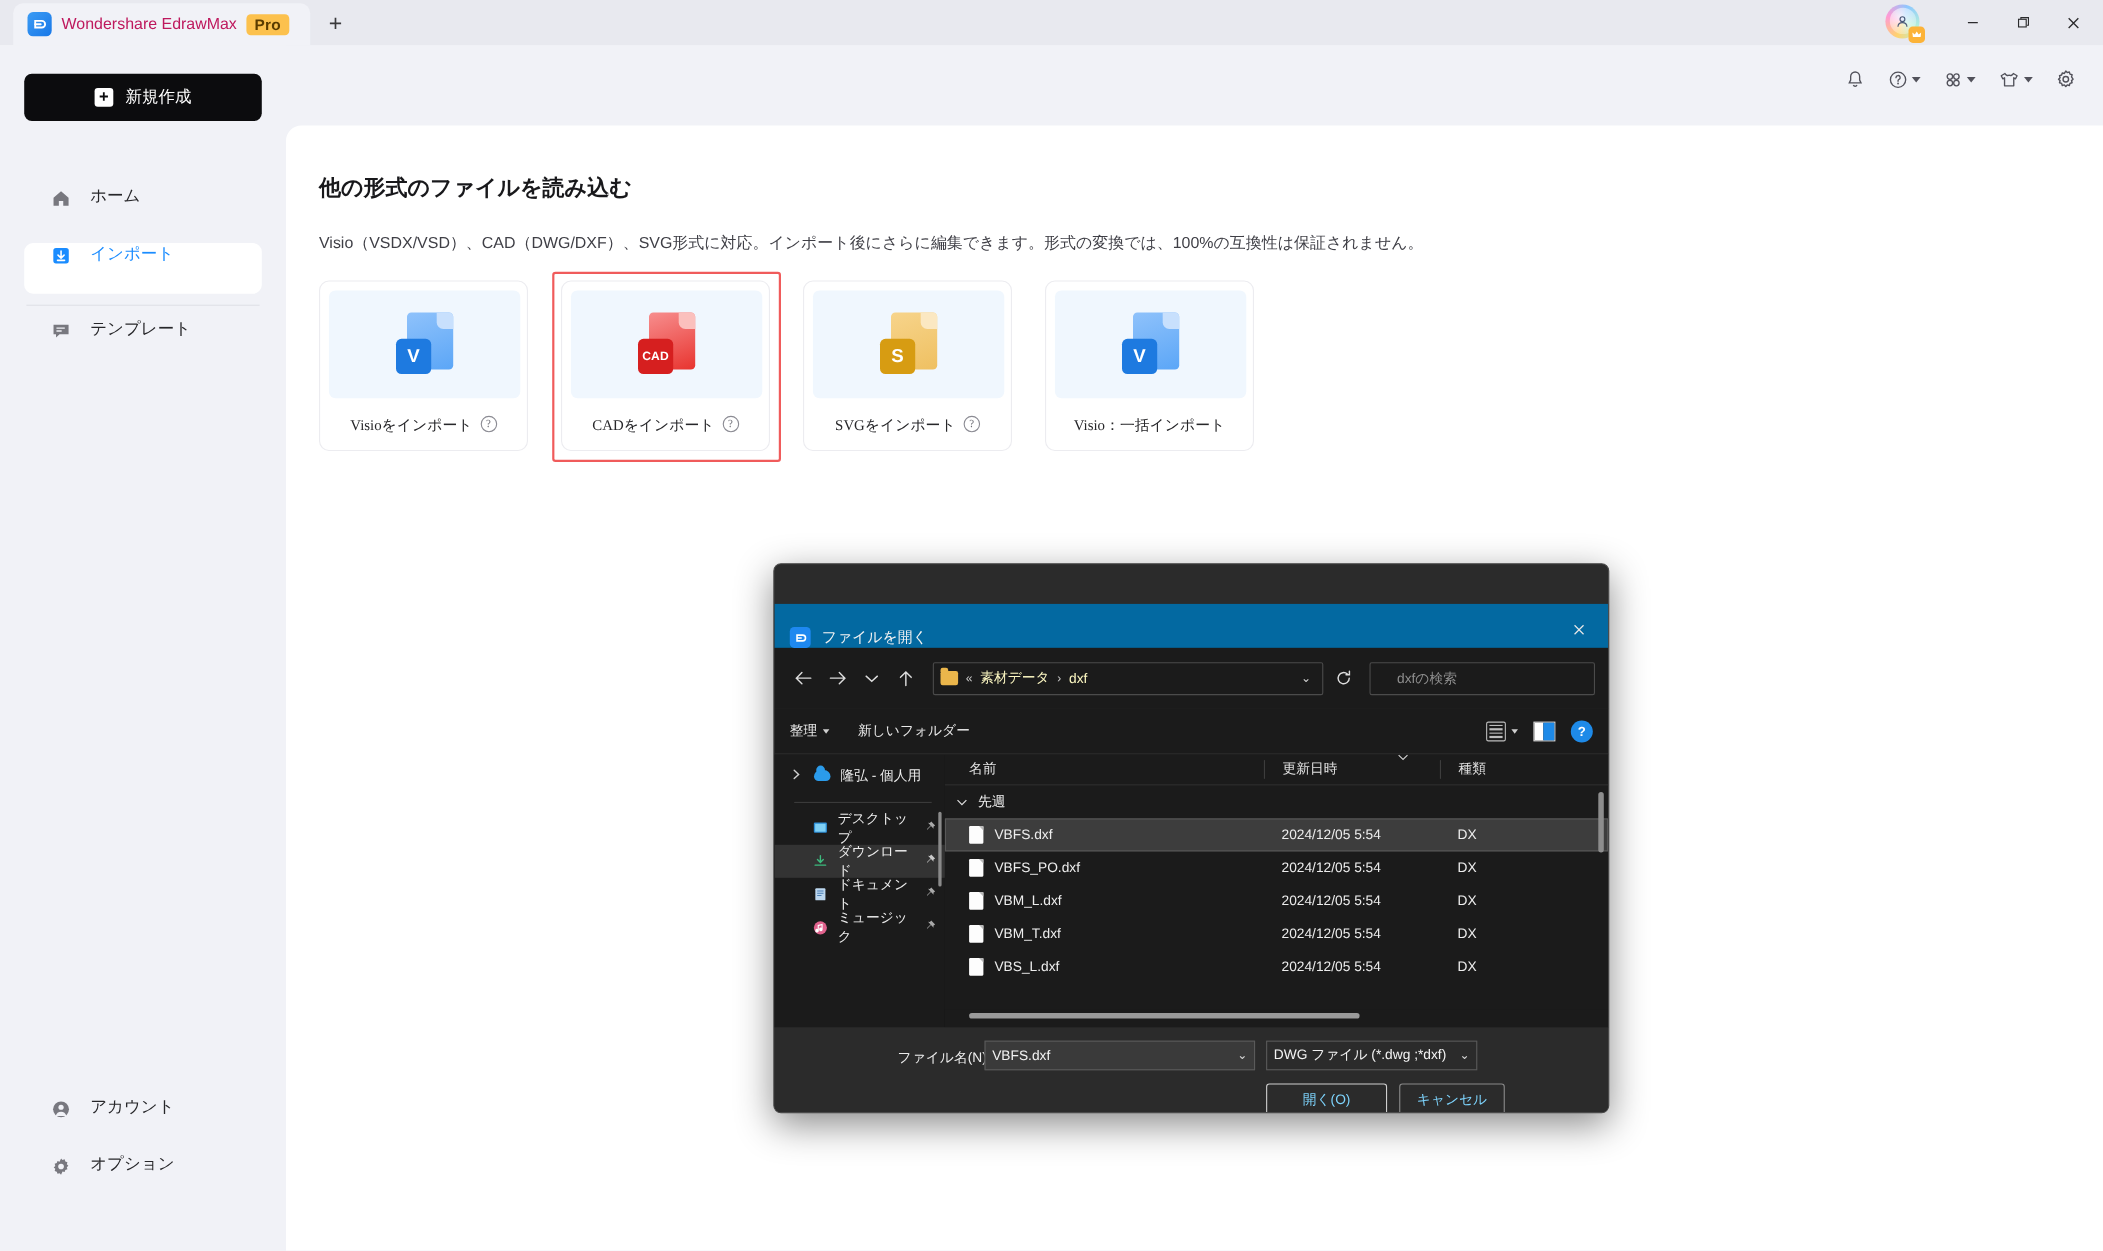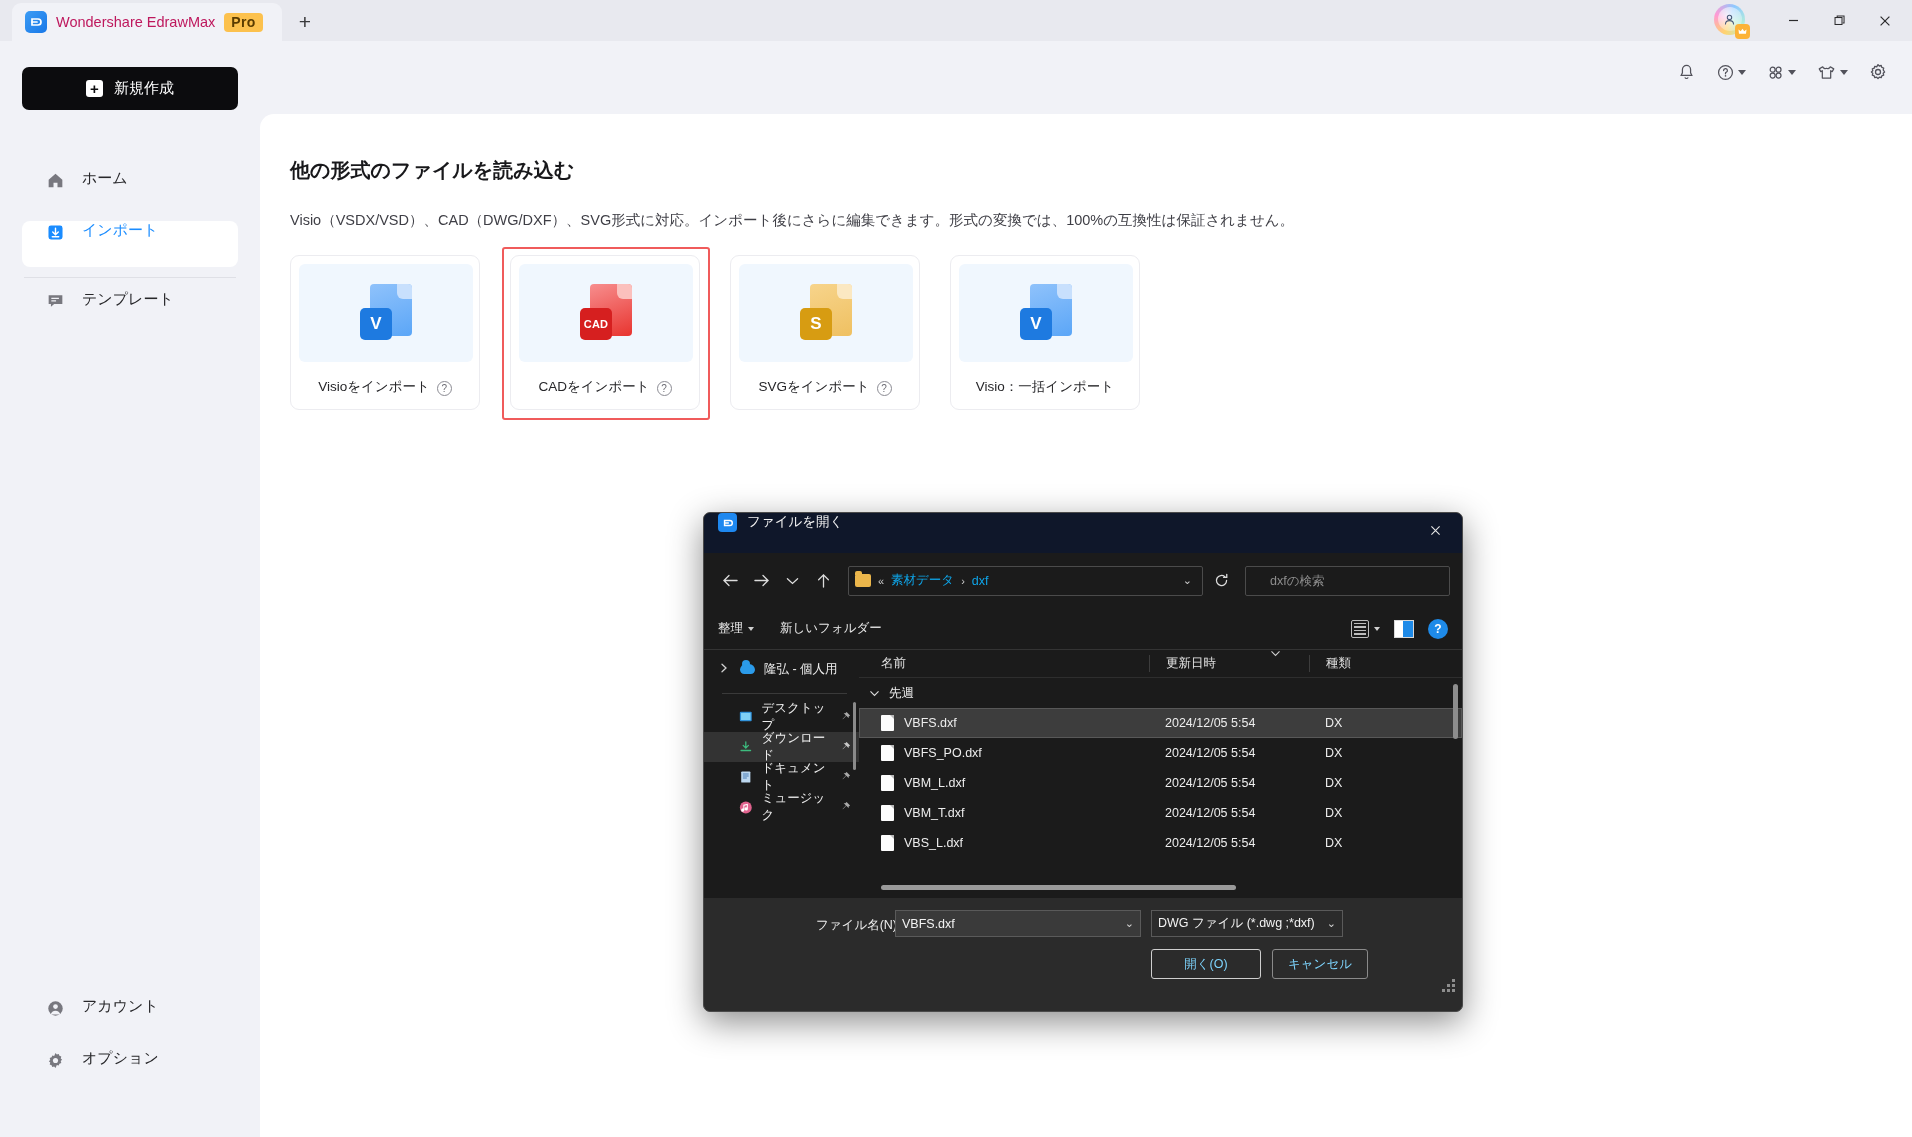--- a/index.html
+++ b/index.html
@@ -106,22 +106,22 @@
     width: 190px; height: 155px;
     background: #fff; border: 1px solid #ececf0; border-radius: 9px;
     padding: 8px 8px 0; position: relative; cursor: default;
   }
   .card-thumb {
     width: 174px; height: 98px; background: #f0f7fe; border-radius: 6px;
     display: flex; align-items: center; justify-content: center;
   }
   .card-label {
     position: absolute; left: 0; right: 0; bottom: 13px;
-    display: flex; align-items: flex-end; justify-content: center; gap: 7px;
-    font-size: 13.5px; color: #27272a;
+    display: flex; align-items: flex-start; justify-content: center; gap: 7px;
+    font-size: 13.5px; color: #27272a; font-family: Liberation Serif, serif;
   }
   .qmark {
     width: 15px; height: 15px; border: 1.3px solid #8b8b93; border-radius: 50%;
     font-size: 10px; color: #6b6b73; display:flex;align-items:center;justify-content:center;
     line-height: 1;
   }
   .card-sel-ring {
     position: absolute; left: -9px; top: -9px; width: 208px; height: 173px;
     border: 2px solid #f05b5b; border-radius: 3px; pointer-events: none;
   }
@@ -164,21 +164,21 @@
 
   
   .dlg {
     position: absolute; left: 703px; top: 512px; width: 760px; height: 500px;
     background: #2b2b2b; border: 1px solid #4a4a4a; border-radius: 7px;
     overflow: hidden; color: #f1f1f1;
     font-size: 13px;
     box-shadow: 0 10px 34px rgba(0,0,0,.45);
   }
   .dlg-title {
-    height: 40px; background: #0f172a; display: flex; align-items: flex-start; padding: 0 6px 0 14px;
+    height: 40px; background: #0369a1; display: flex; align-items: flex-end; padding: 0 6px 0 14px; margin-top: 36px;
   }
   .dlg-logo {
     width: 19px; height: 19px; border-radius: 4px; background: #1e88f0;
     display:flex;align-items:center;justify-content:center; color:#fff; font-size:12px; font-weight:bold;
     margin-right: 10px;
   }
   .dlg-title-text { font-size: 13.5px; color: #f3f3f3; }
   .dlg-close {
     margin-left: auto; width: 42px; height: 34px; display:flex;align-items:center;justify-content:center;
     color: #e6e6e6; font-size: 16px;
@@ -189,21 +189,21 @@
   .nv { width: 30px; height: 30px; display:flex;align-items:center;justify-content:center; color:#dcdcdc; font-size:15px; }
   .crumb {
     flex: 0 0 auto; width: 355px; height: 30px; margin-left: 8px;
     border: 1px solid #4b4b4b; background: #1b1b1b; border-radius: 2px;
     display: flex; align-items: center; padding: 0 6px; gap: 7px;
   }
   .folder-ico {
     width: 16px; height: 13px; background: #ebb64b; border-radius: 2px; position: relative;
   }
   .folder-ico::before { content:""; position:absolute; left:0; top:-3px; width:7px; height:4px; background:#ebb64b; border-radius:2px 2px 0 0;}
-  .crumb-text { font-size: 12.5px; color: #0ea5e9; white-space: nowrap; }
+  .crumb-text { font-size: 12.5px; color: #fef9c3; white-space: nowrap; }
   .crumb-sep { color: #cfcfcf; font-size: 11px; }
   .crumb-caret { margin-left: auto; color: #cfcfcf; font-size: 11px; padding-right: 4px;}
   .refresh { width: 28px; height: 28px; display:flex;align-items:center;justify-content:center; color:#dcdcdc; font-size: 14px; margin-left:3px;}
   .dlg-search {
     flex: 0 0 auto; width: 205px; height: 30px; margin-left: 8px;
     border: 1px solid #4b4b4b; border-radius: 2px;
     display: flex; align-items: center; padding: 0 24px;
   }
   .dlg-search input {
     flex: 1; background: transparent; border: 0; outline: none;

